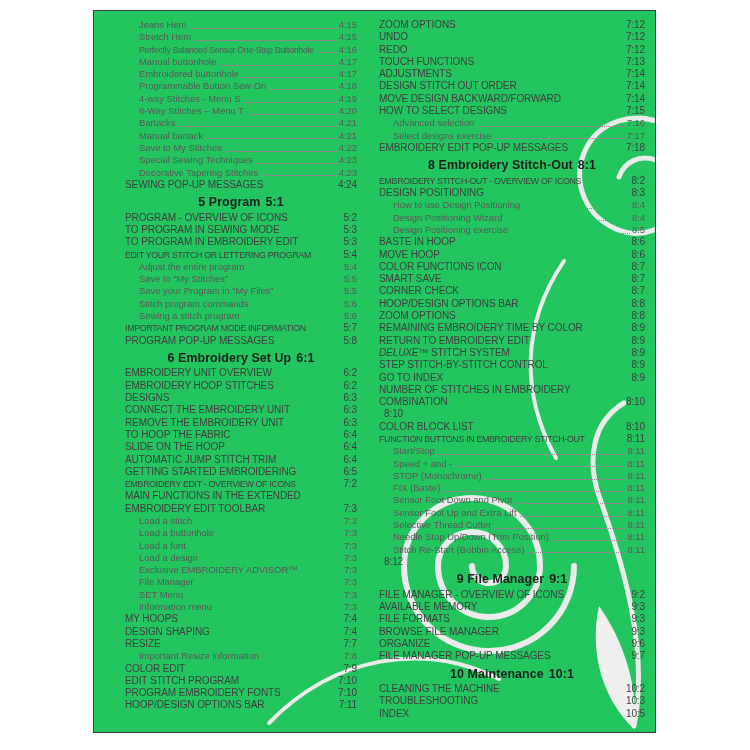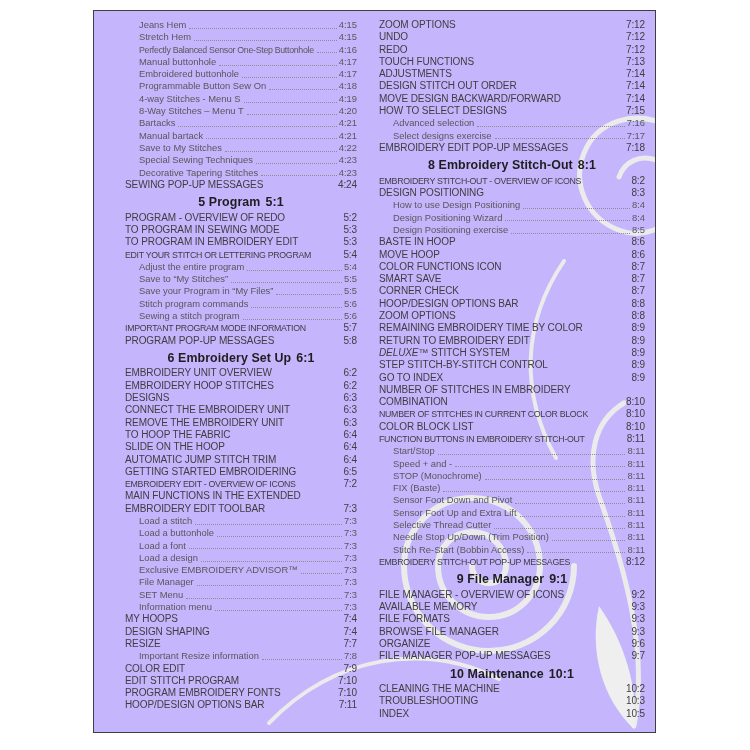--- a/index.html
+++ b/index.html
@@ -3,21 +3,21 @@
 <meta charset="utf-8">
 <style>
   html,body { margin:0; padding:0; }
   body {
     width:750px; height:750px; background:#ffffff; position:relative;
     font-family:"Liberation Sans", sans-serif; overflow:hidden;
     -webkit-font-smoothing:antialiased;
   }
   .frame {
     position:absolute; left:93px; top:10px; width:563px; height:723px;
-    border:1px solid #3f3f3f; background:#c4b5fd; overflow:hidden; box-sizing:border-box;
+    border:1px solid #3f3f3f; background:#22c55e; overflow:hidden; box-sizing:border-box;
   }
   .watermark { position:absolute; inset:0; z-index:0; pointer-events:none; }
   .cols { position:relative; z-index:1; display:flex; padding-top:8px; }
   .col { display:flex; flex-direction:column; }
   .col0 { width:232px; margin-left:31px; }
   .col1 { width:266px; margin-left:22px; }
 
   .row { display:flex; align-items:flex-end; }
   .row > .title { min-width:0; }
 
@@ -132,21 +132,21 @@
         </div>
         <div class="row section">
           <span class="title">SEWING POP-UP MESSAGES</span>
           <span class="pg">4:24</span>
         </div>
         <div class="row chapter">
           <span class="title">5 Program</span>
           <span class="pg">5:1</span>
         </div>
         <div class="row section">
-          <span class="title">PROGRAM - OVERVIEW OF REDO</span>
+          <span class="title">PROGRAM - OVERVIEW OF ICONS</span>
           <span class="pg">5:2</span>
         </div>
         <div class="row section">
           <span class="title">TO PROGRAM IN SEWING MODE</span>
           <span class="pg">5:3</span>
         </div>
         <div class="row section">
           <span class="title">TO PROGRAM IN EMBROIDERY EDIT</span>
           <span class="pg">5:3</span>
         </div>
@@ -429,21 +429,20 @@
         </div>
         <div class="row section">
           <span class="title">GO TO INDEX</span>
           <span class="pg">8:9</span>
         </div>
         <div class="row section">
           <span class="title">NUMBER OF STITCHES IN EMBROIDERY COMBINATION</span>
           <span class="pg">8:10</span>
         </div>
         <div class="row section fit">
-          <span class="title">NUMBER OF STITCHES IN CURRENT COLOR BLOCK</span>
           <span class="pg">8:10</span>
         </div>
         <div class="row section">
           <span class="title">COLOR BLOCK LIST</span>
           <span class="pg">8:10</span>
         </div>
         <div class="row section fit">
           <span class="title">FUNCTION BUTTONS IN EMBROIDERY STITCH-OUT</span>
           <span class="pg">8:11</span>
         </div>
@@ -486,21 +485,20 @@
           <span class="title">Needle Stop Up/Down (Trim Position)</span>
           <span class="leader"></span>
           <span class="pg">8:11</span>
         </div>
         <div class="row sub">
           <span class="title">Stitch Re-Start (Bobbin Access)</span>
           <span class="leader"></span>
           <span class="pg">8:11</span>
         </div>
         <div class="row section fit">
-          <span class="title">EMBROIDERY STITCH-OUT POP-UP MESSAGES</span>
           <span class="pg">8:12</span>
         </div>
         <div class="row chapter">
           <span class="title">9 File Manager</span>
           <span class="pg">9:1</span>
         </div>
         <div class="row section">
           <span class="title">FILE MANAGER - OVERVIEW OF ICONS</span>
           <span class="pg">9:2</span>
         </div>

